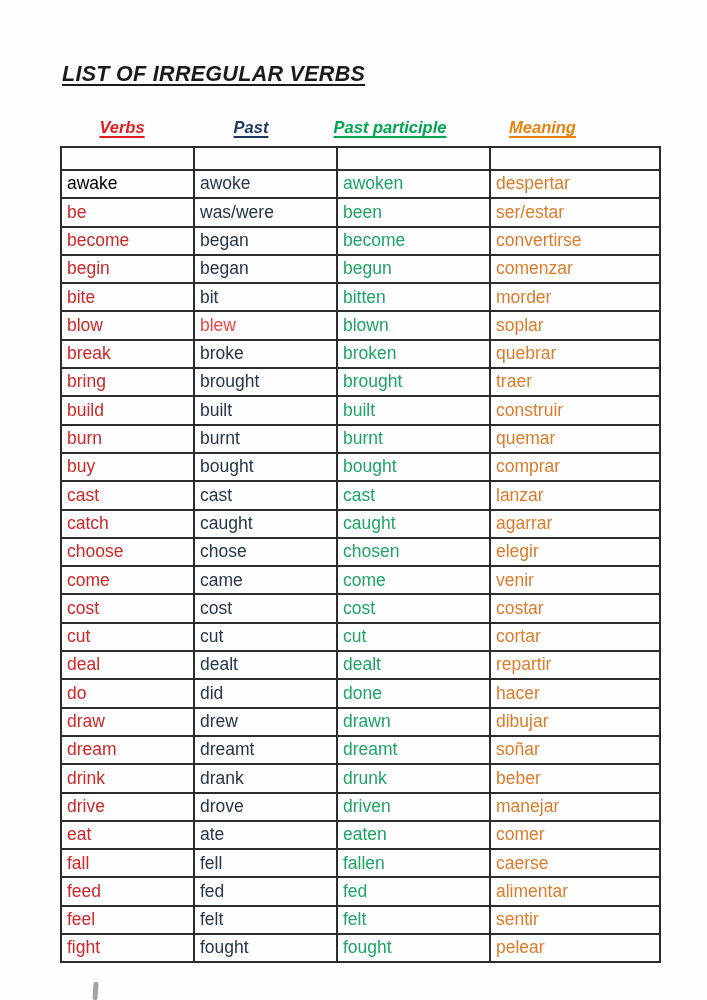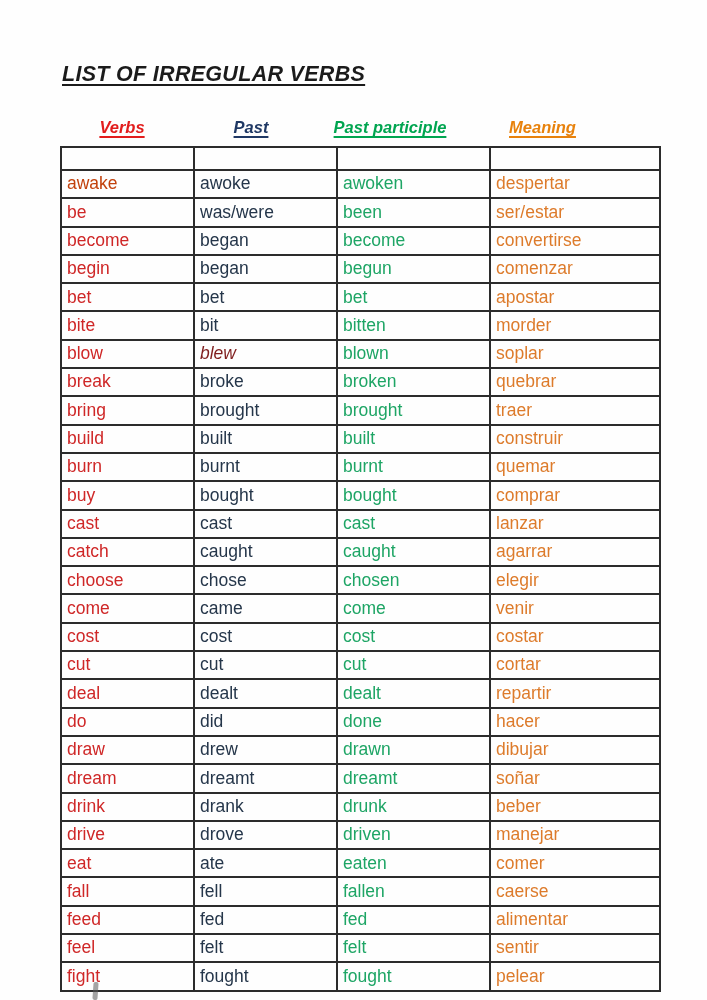--- a/index.html
+++ b/index.html
@@ -98,21 +98,21 @@
   <table class="verb-table">
     <tbody>
       <tr class="empty-row">
         <td class="w1"></td>
         <td class="w2"></td>
         <td class="w3"></td>
         <td class="w4"></td>
       </tr>
 
     <tr>
-          <td class="w1" style="color: #c2410c; margin-top: 20px;">awake</td>
+          <td class="w1" style="color: #000000; margin-top: 20px;">awake</td>
           <td class="w2" style="color: rgb(37, 54, 74);">awoke</td>
           <td class="w3" style="color: rgb(30, 165, 101); border-radius: 7px;">awoken</td>
           <td class="w4" style="color: rgb(221, 123, 43);">despertar</td>
         </tr>
         <tr>
           <td class="w1" style="color: rgb(207, 39, 39); border-radius: 12px;">be</td>
           <td class="w2" style="color: rgb(37, 54, 74);">was/were</td>
           <td class="w3" style="color: rgb(30, 165, 101);">been</td>
           <td class="w4" style="color: rgb(221, 123, 43);">ser/estar</td>
         </tr>
@@ -122,34 +122,28 @@
           <td class="w3" style="color: rgb(30, 165, 101);">become</td>
           <td class="w4" style="color: rgb(221, 123, 43);">convertirse</td>
         </tr>
         <tr>
           <td class="w1" style="color: rgb(207, 39, 39);">begin</td>
           <td class="w2" style="color: rgb(37, 54, 74);">began</td>
           <td class="w3" style="color: rgb(30, 165, 101);">begun</td>
           <td class="w4" style="color: rgb(221, 123, 43);">comenzar</td>
         </tr>
         <tr>
-          <td class="w1" style="color: rgb(207, 39, 39);">bet</td>
-          <td class="w2" style="color: rgb(37, 54, 74);">bet</td>
-          <td class="w3" style="color: rgb(30, 165, 101);">bet</td>
-          <td class="w4" style="color: rgb(221, 123, 43);">apostar</td>
-        </tr>
-        <tr>
           <td class="w1" style="color: rgb(207, 39, 39);">bite</td>
           <td class="w2" style="color: rgb(37, 54, 74);">bit</td>
           <td class="w3" style="color: rgb(30, 165, 101);">bitten</td>
           <td class="w4" style="color: rgb(221, 123, 43);">morder</td>
         </tr>
         <tr>
           <td class="w1" style="color: rgb(207, 39, 39);">blow</td>
-          <td class="w2" style="color: #7f1d1d; font-style: italic;">blew</td>
+          <td class="w2" style="color: #ef4444;">blew</td>
           <td class="w3" style="color: rgb(30, 165, 101);">blown</td>
           <td class="w4" style="color: rgb(221, 123, 43);">soplar</td>
         </tr>
         <tr>
           <td class="w1" style="color: rgb(207, 39, 39);">break</td>
           <td class="w2" style="color: rgb(37, 54, 74);">broke</td>
           <td class="w3" style="color: rgb(30, 165, 101);">broken</td>
           <td class="w4" style="color: rgb(221, 123, 43);">quebrar</td>
         </tr>
         <tr>

